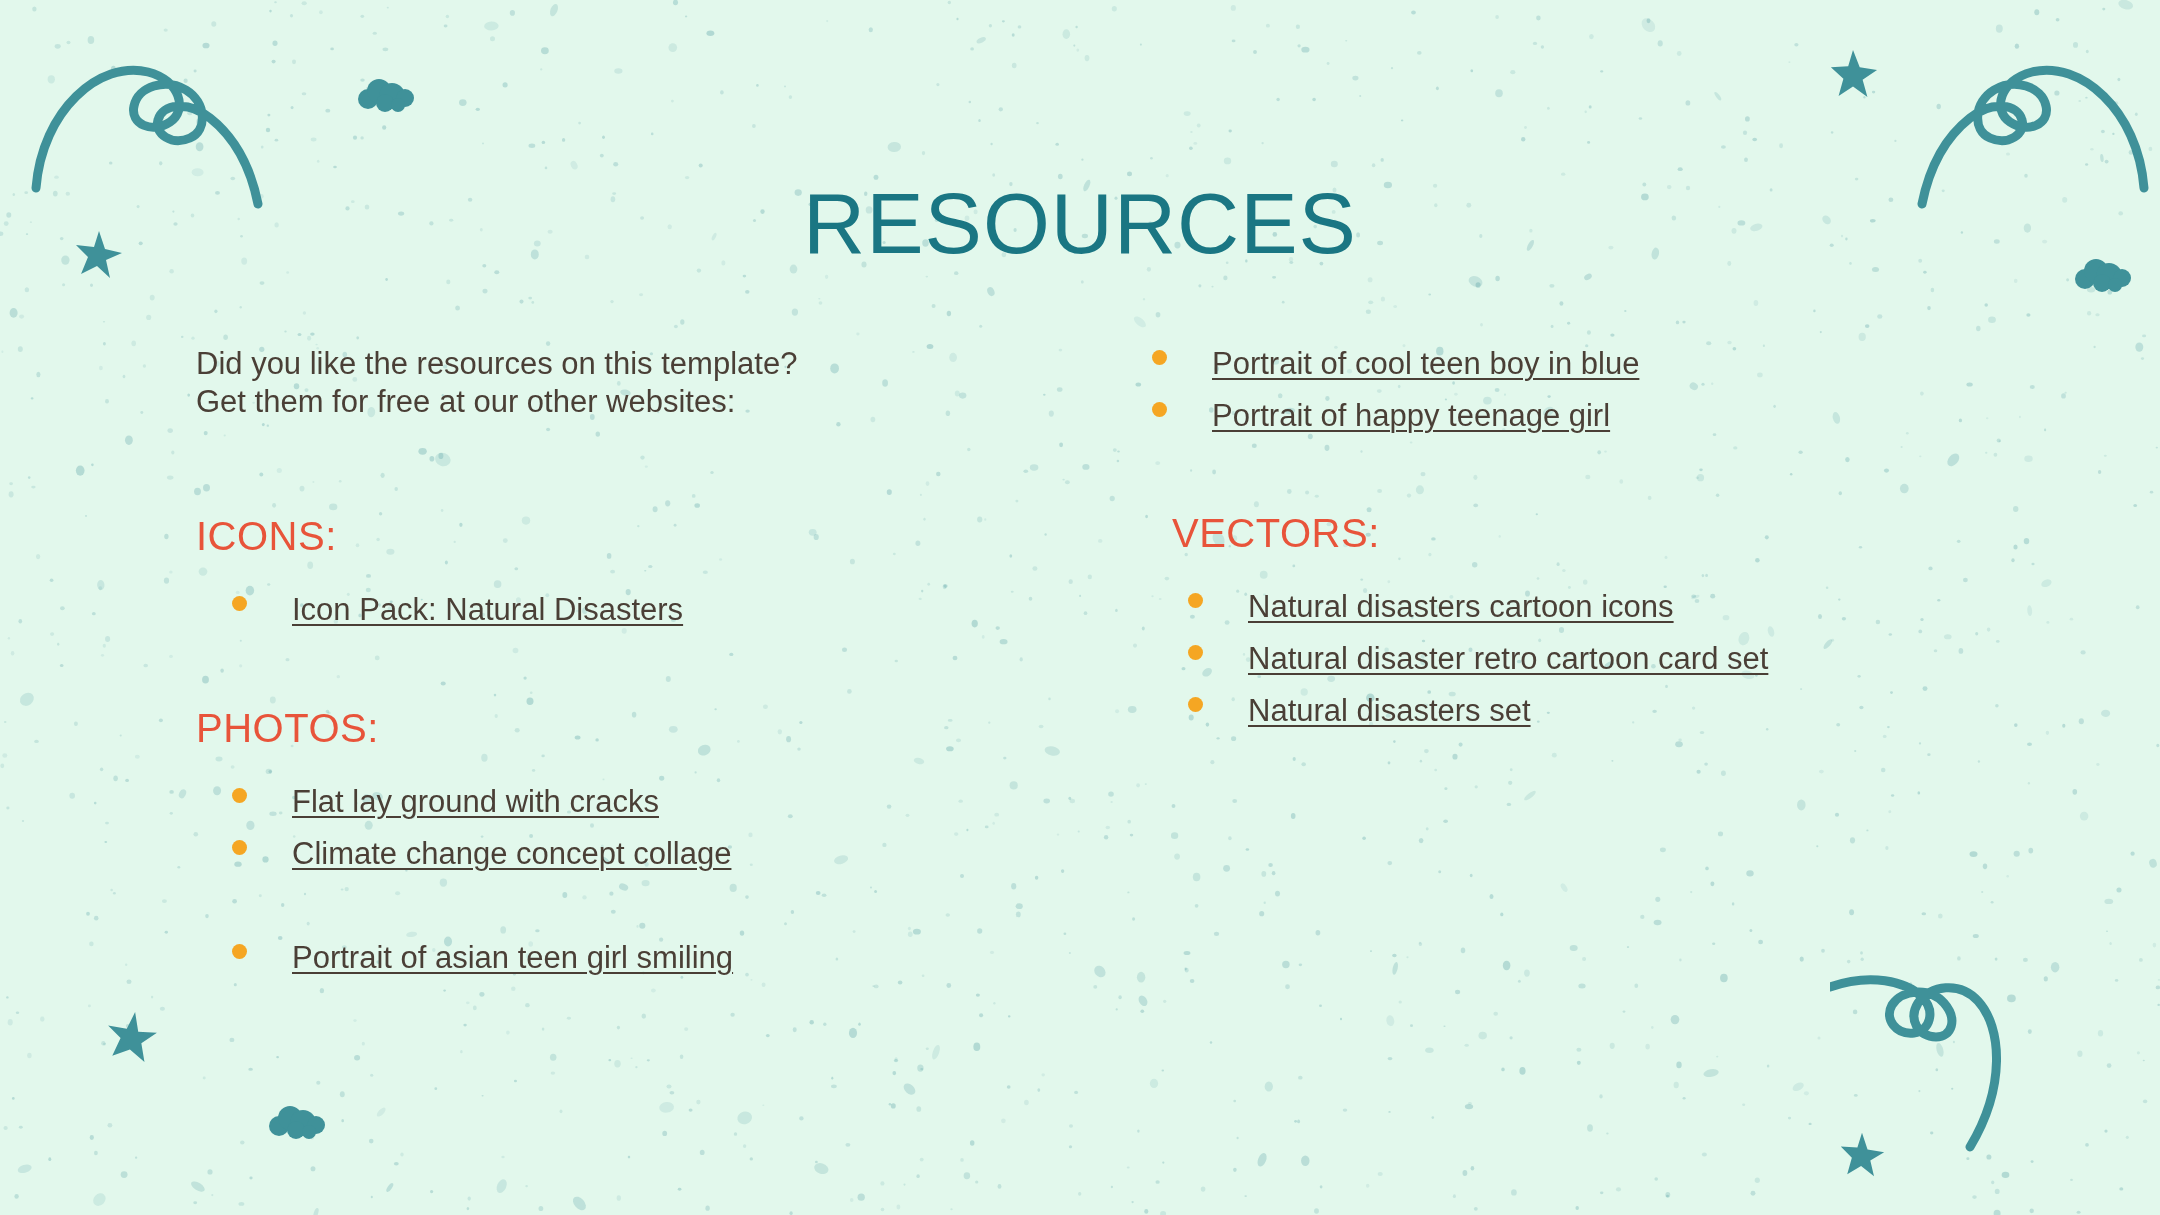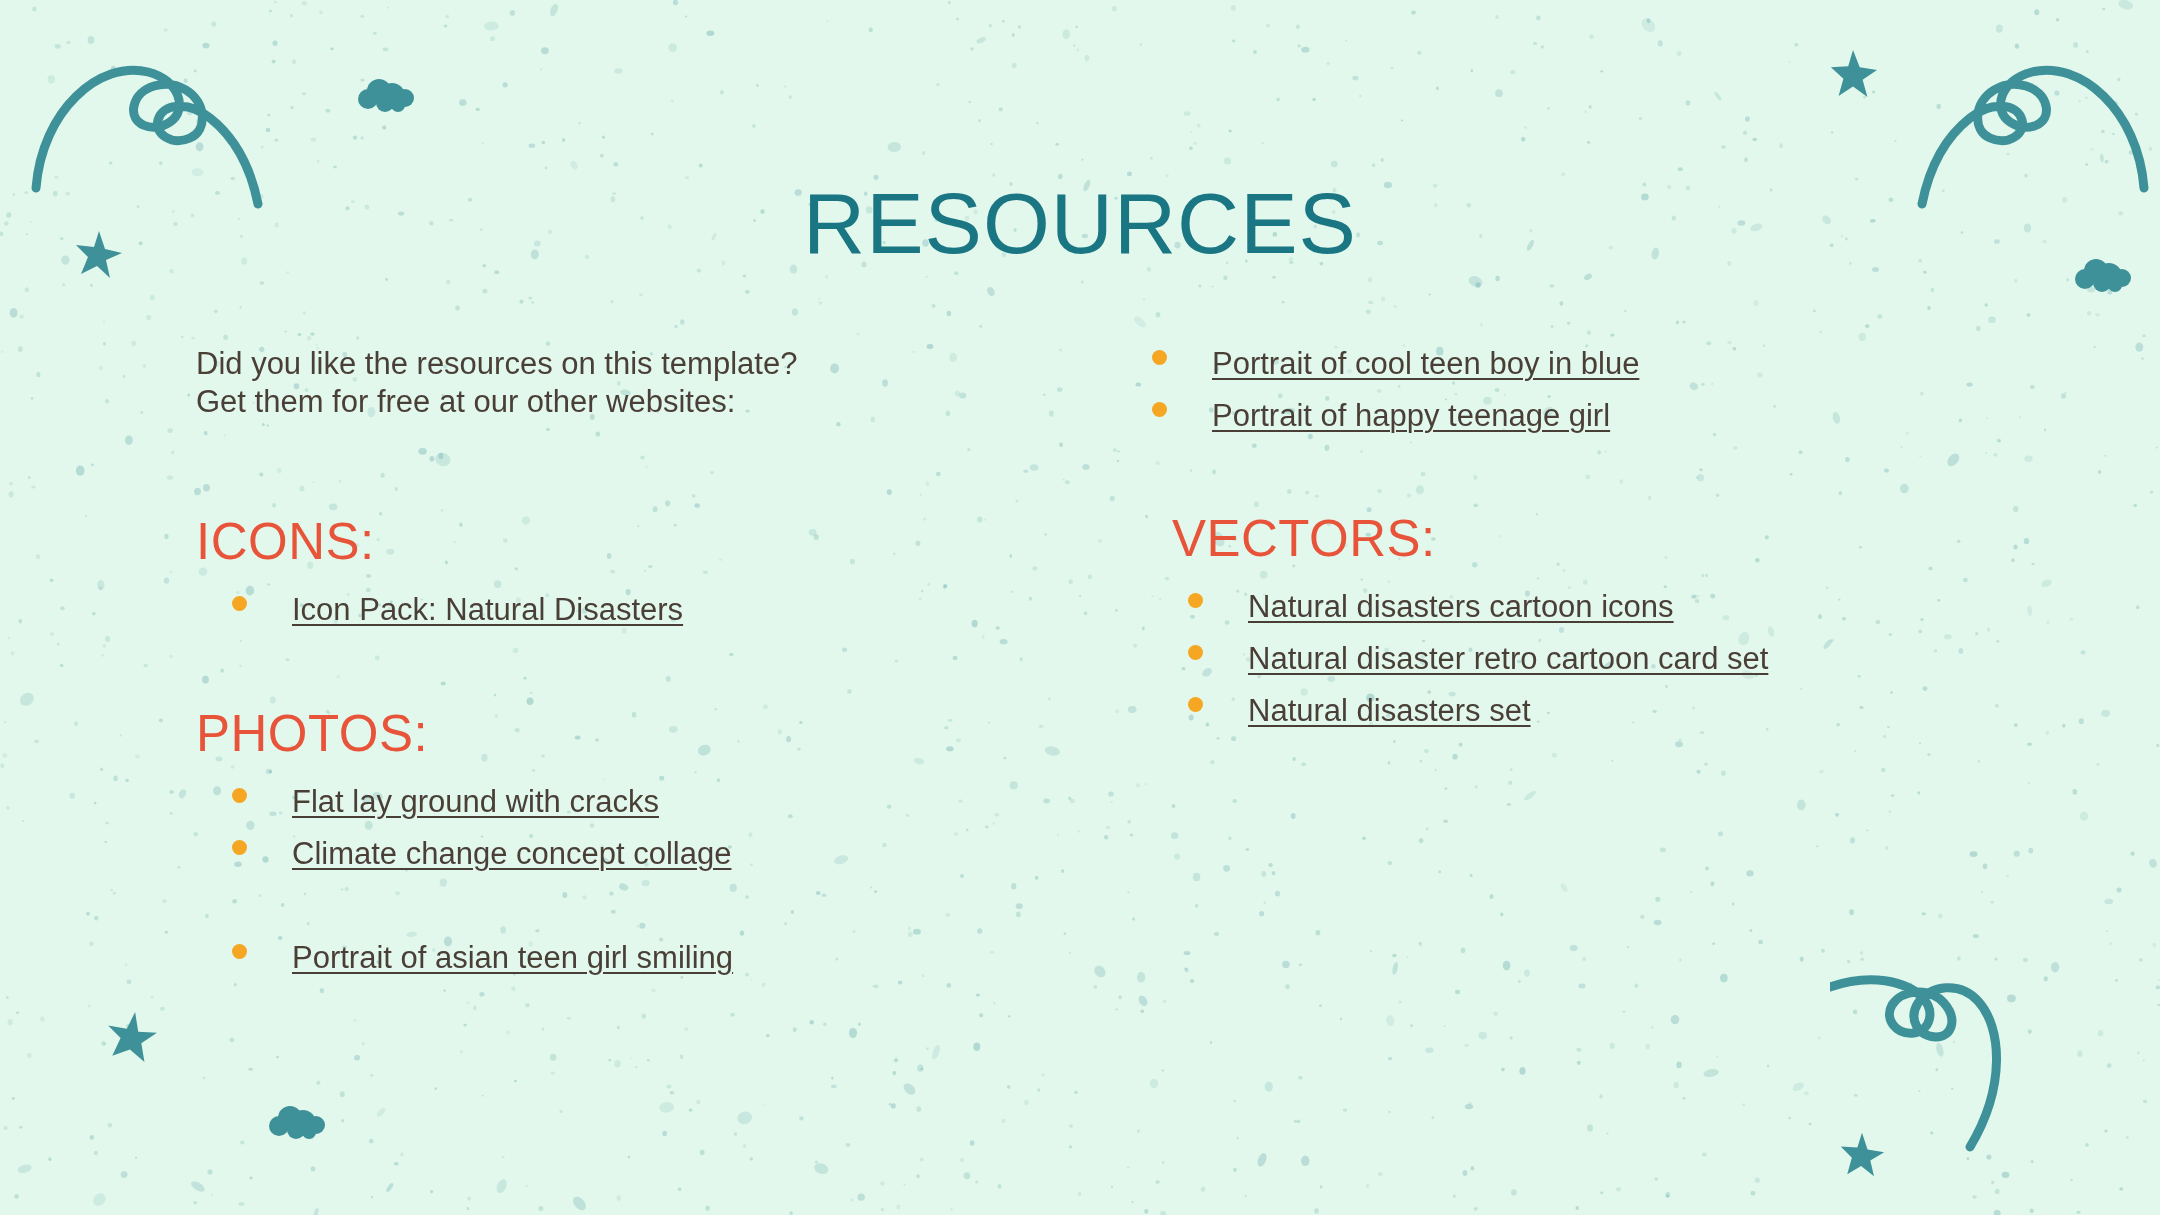--- a/index.html
+++ b/index.html
@@ -82,21 +82,21 @@
 
   .intro {
     font-size: 31px;
     line-height: 1.22;
     color: #4a3f36;
     margin: 0 0 0 0;
   }
   .intro-line { display: block; }
 
   .section-heading {
-    font-size: 51px;
+    font-size: 40px;
     font-weight: 400;
     color: #e8543a;
     line-height: 1;
     margin: 0;
     letter-spacing: 0.5px;
   }
 
   #icons-heading   { position: absolute; top: 171px; left: 0; }
   #photos-heading  { position: absolute; top: 363px; left: 0; }
   #vectors-heading { position: absolute; top: 168px; left: 0; margin-left: 20px; }

